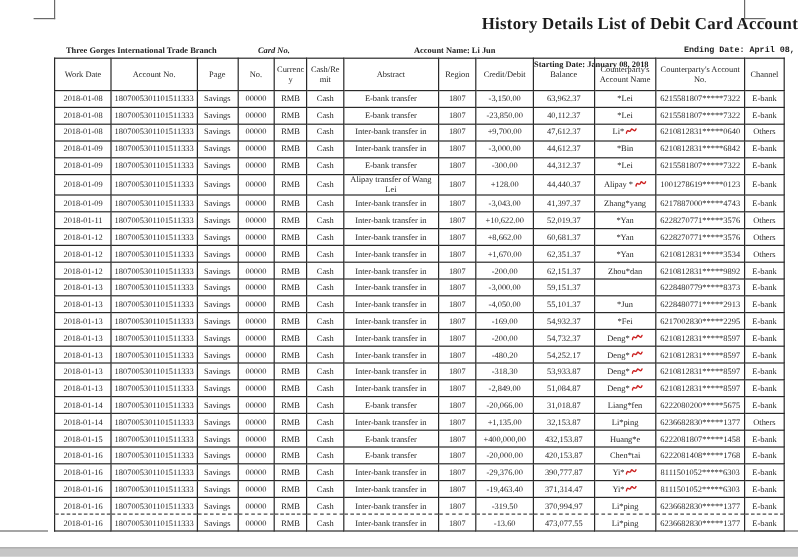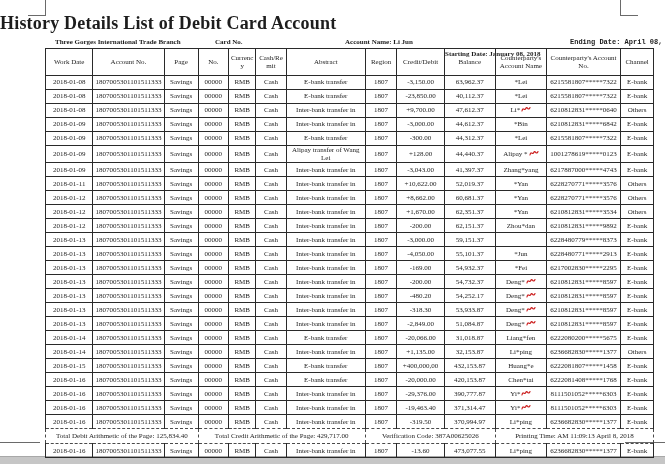--- a/index.html
+++ b/index.html
@@ -3,27 +3,27 @@
 <meta charset="utf-8">
 <style>
   html,body{margin:0;padding:0;}
   body{
     width:665px;height:464px;position:relative;overflow:hidden;
     background:#ffffff;
     font-family:"Liberation Serif","DejaVu Serif",serif;
     color:#1d1d1d;
   }
   .page-title{
-    position:absolute;top:13px;left:0;right:0;text-align:left;
-    font-size:18px;font-weight:bold;letter-spacing:.2px;
+    position:absolute;top:13px;left:0;right:0;text-align:right;
+    font-size:14px;font-weight:bold;letter-spacing:.2px;
   }
   .meta-line{position:absolute;top:38px;left:0;right:0;height:10px;font-size:7px;font-weight:bold;}
   .meta-line span{position:absolute;white-space:nowrap;}
   .meta-branch{left:55px;text-align:center;}
-  .meta-card{left:215px;}
+  .meta-card{left:215px;font-style:italic;}
   .meta-account{left:345px;}
   .meta-start{left:445px;margin-top:12px;}
   .meta-end{left:570px;font-family:Liberation Mono, monospace;}
 
   .table-wrap{position:absolute;top:48px;left:45px;width:609px;}
   table{border-collapse:collapse;width:100%;table-layout:fixed;font-size:7px;}
   th,td{
     border:1px solid #2a2a2a;text-align:center;vertical-align:middle;
     padding:0 1px;height:13px;line-height:1.15;overflow:hidden;
   }
@@ -483,26 +483,20 @@
           <td>RMB</td>
           <td>Cash</td>
           <td class="abstract-cell">Inter-bank transfer in</td>
           <td>1807</td>
           <td>-319.50</td>
           <td>370,994.97</td>
           <td>Li*ping</td>
           <td>6236682830*****1377</td>
           <td>E-bank</td>
         </tr>
-        <tr class="totals-row">
-          <td colspan="3">Total Debit Arithmetic of the Page: 125,834.40</td>
-          <td colspan="4">Total Credit Arithmetic of the Page: 429,717.00</td>
-          <td colspan="3">Verification Code: 387A00625026</td>
-          <td colspan="3">Printing Time: AM 11:09:13 April 8, 2018</td>
-        </tr>
         <tr class="after-totals">
           <td>2018-01-16</td>
           <td>1807005301101511333</td>
           <td>Savings</td>
           <td>00000</td>
           <td>RMB</td>
           <td>Cash</td>
           <td class="abstract-cell">Inter-bank transfer in</td>
           <td>1807</td>
           <td>-13.60</td>

